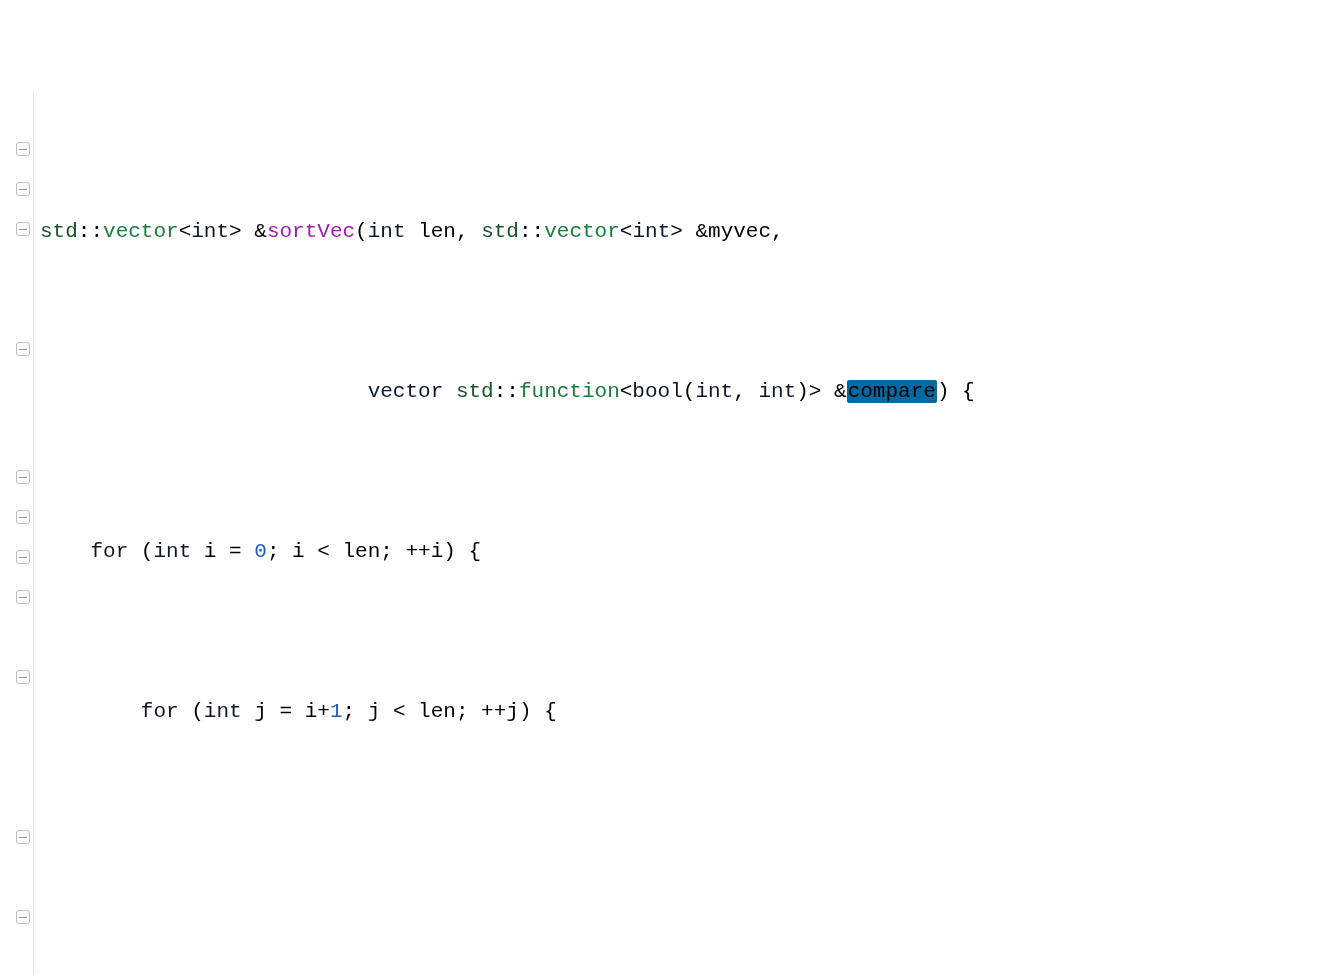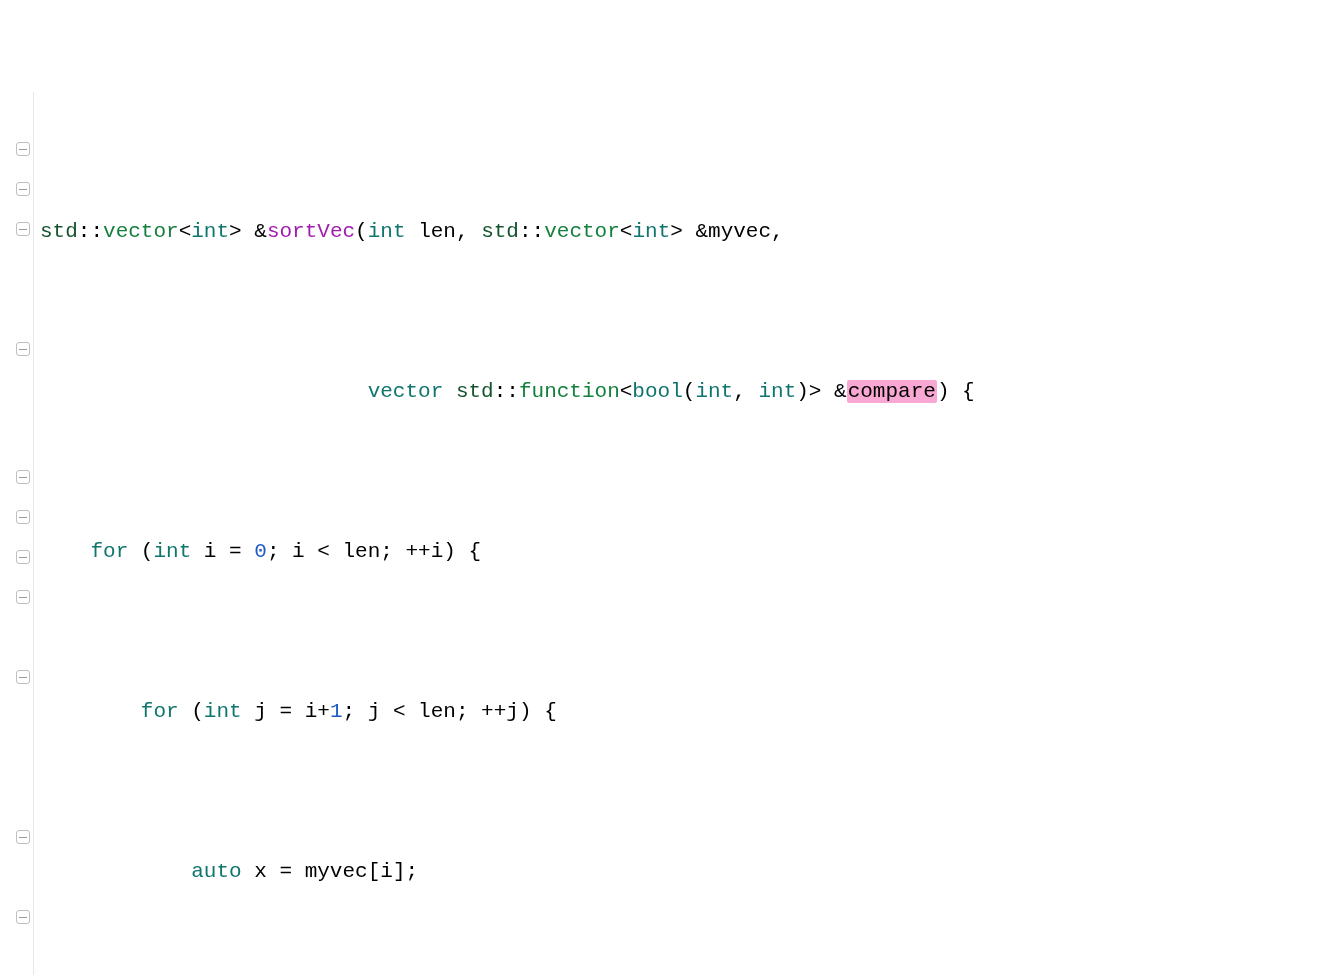--- a/index.html
+++ b/index.html
@@ -47,27 +47,27 @@
     flex: 1;
     padding-top: 0;
     line-height: 40px;
   }
   .line {
     height: 40px;
     padding-left: 6px;
     position: relative;
   }
   
-  .kw { color: #0f766e; }           
+  .kw { color: #0f172a; }           
   .ns { color: #14532d; }           
   .ty { color: #15803d; }           
   .fn { color: #a21caf; }           
   .num { color: #1e59c6; }
   .op { color: #000000; }
-  .hlvar { background: #f9a8d4; border-radius: 2px; padding: 0 1px; }
+  .hlvar { background: #0369a1; border-radius: 2px; padding: 0 1px; }
 </style>
 </head>
 <body>
 
 
 
 <div class="editor">
   <div class="gutter">
     <div class="fold" style="top:50px"></div>
     <div class="fold" style="top:90px"></div>
@@ -85,21 +85,20 @@
   <div class="code">
     
     <div class="line"><span class="ns">std</span><span class="op">::</span><span class="ty">vector</span><span>&lt;</span><span class="kw">int</span><span>&gt; &amp;</span><span class="fn">sortVec</span><span>(</span><span class="kw">int</span><span> len, </span><span class="ns">std</span><span>::</span><span class="ty">vector</span><span>&lt;</span><span class="kw">int</span><span>&gt; &amp;myvec,</span></div>
     
     <div class="line"><span>                          </span><span class="kw">vector</span><span> </span><span class="ns">std</span><span>::</span><span class="ty">function</span><span>&lt;</span><span class="kw">bool</span><span>(</span><span class="kw">int</span><span>, </span><span class="kw">int</span><span>)&gt; &amp;</span><span class="hlvar">compare</span><span>) {</span></div>
     
     <div class="line"><span>    </span><span class="kw">for</span><span> (</span><span class="kw">int</span><span> i = </span><span class="num">0</span><span>; i &lt; len; ++i) {</span></div>
     
     <div class="line"><span>        </span><span class="kw">for</span><span> (</span><span class="kw">int</span><span> j = i+</span><span class="num">1</span><span>; j &lt; len; ++j) {</span></div>
     
-    <div class="line"><span>            </span><span class="kw">auto</span><span> x = myvec[i];</span></div>
     
     
     
     
     
     
     
     
     
     

